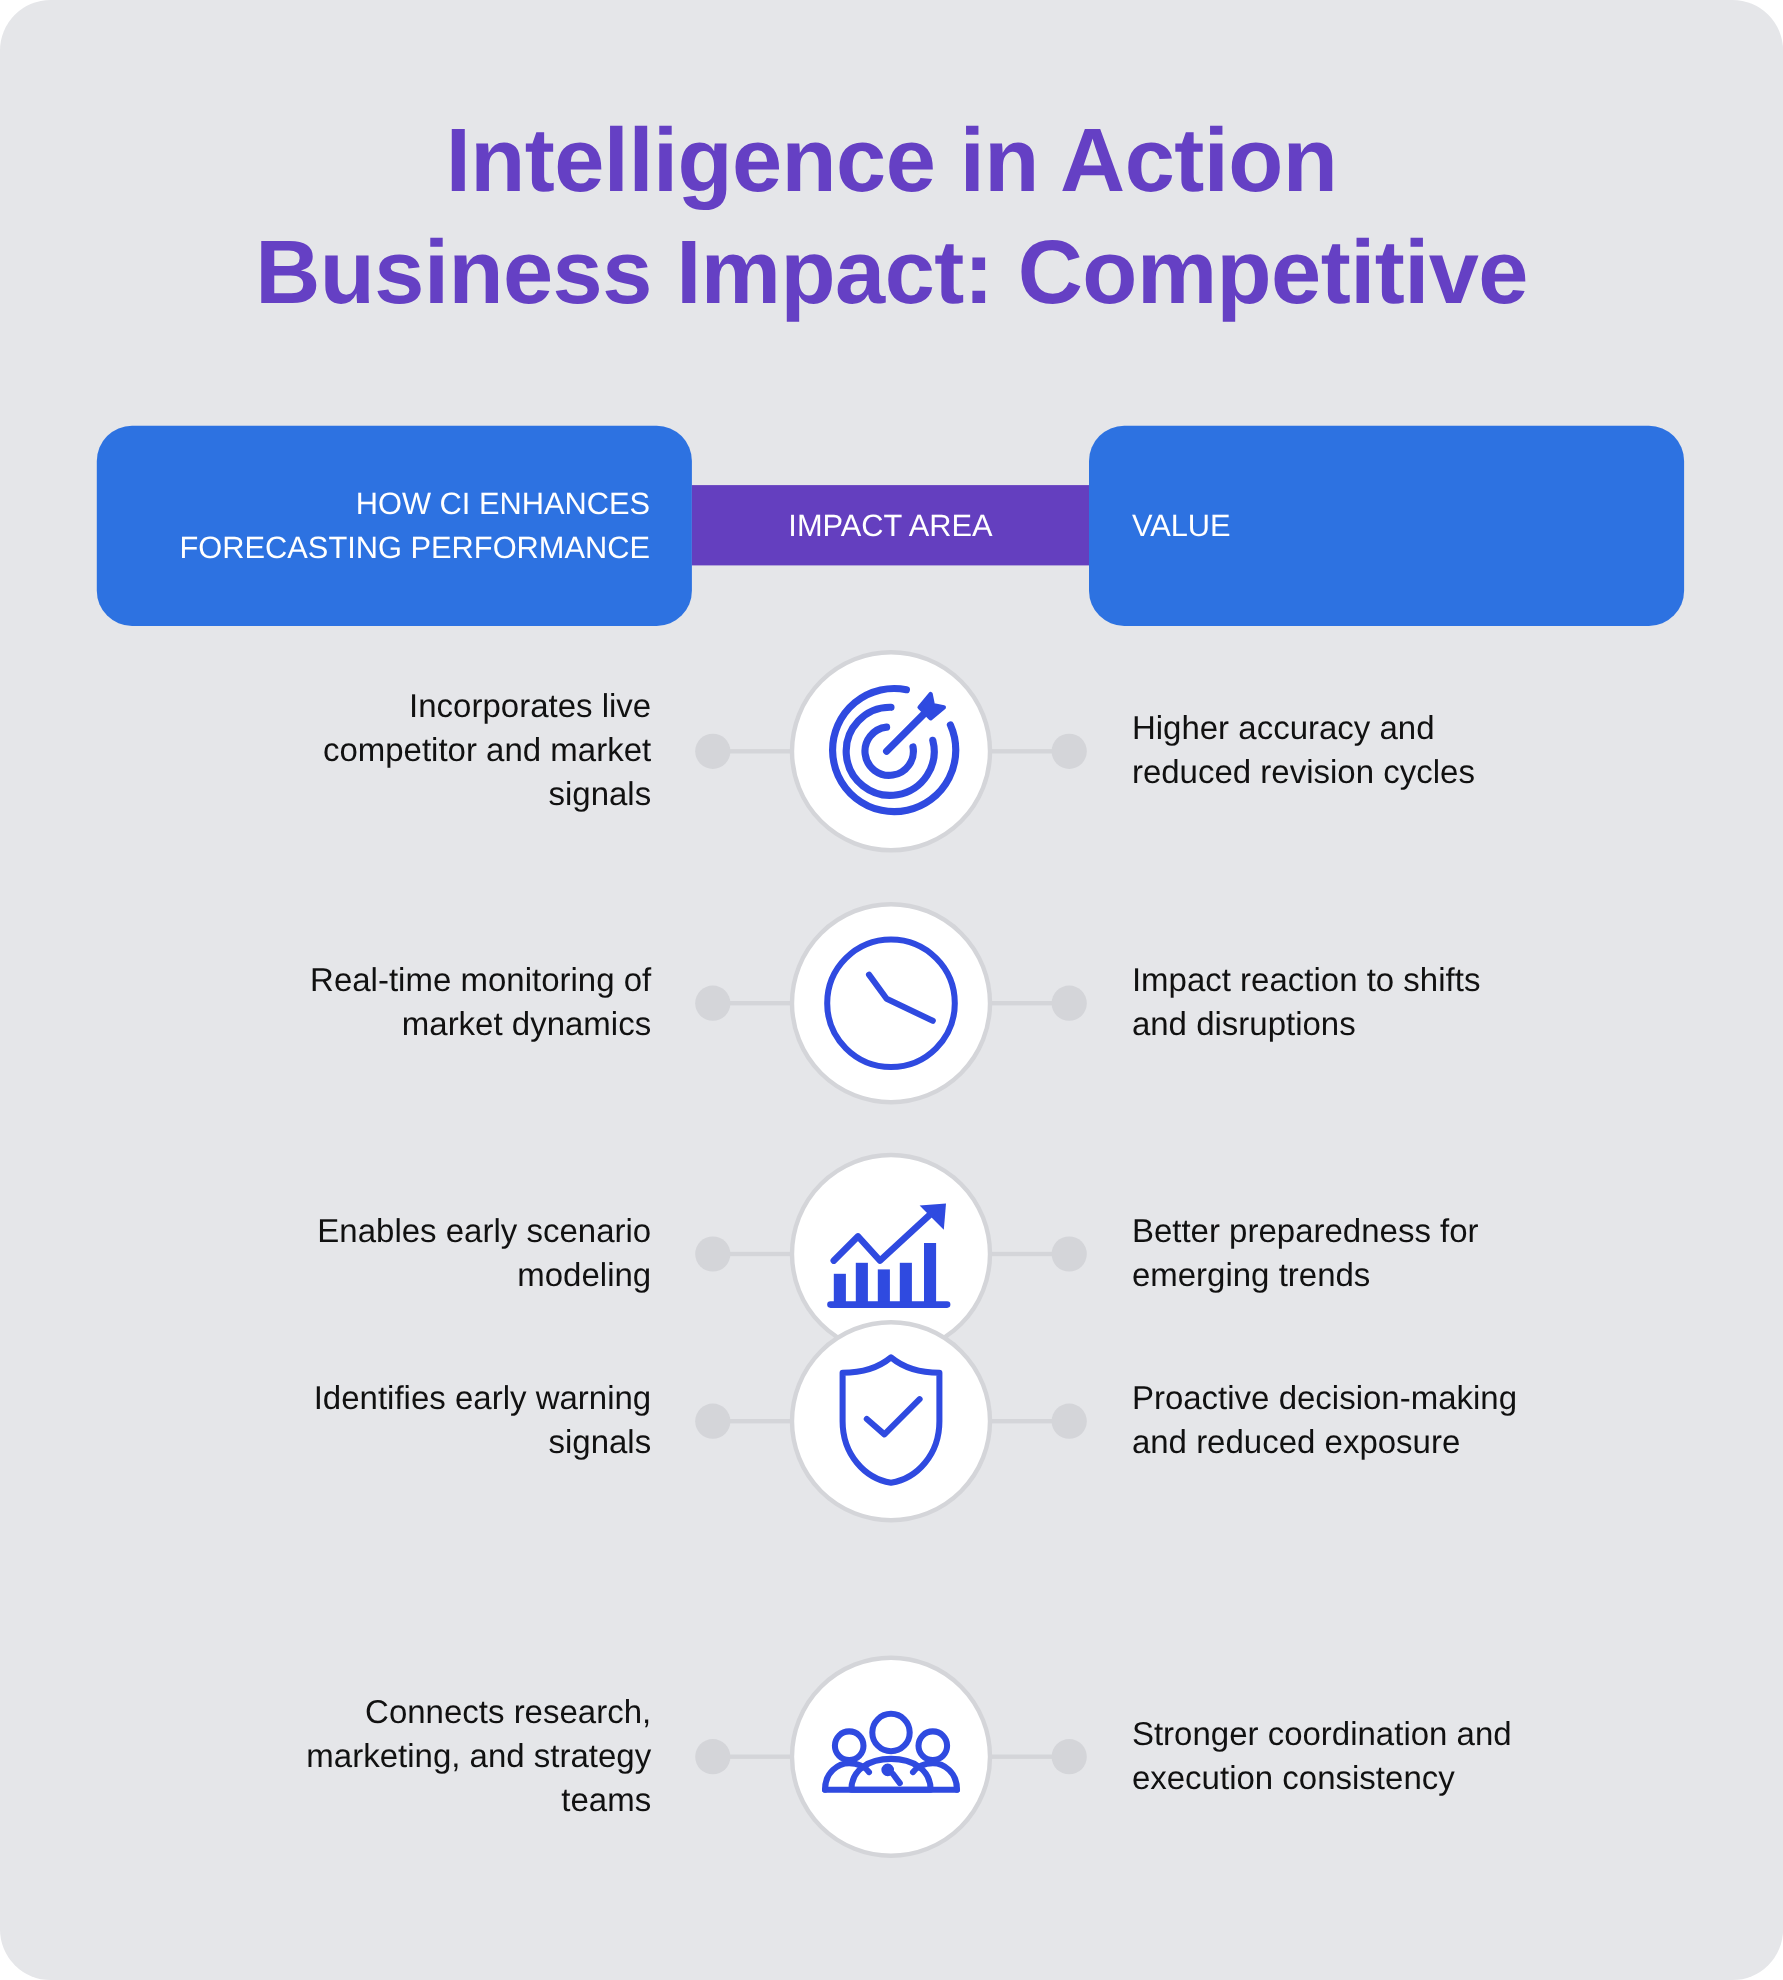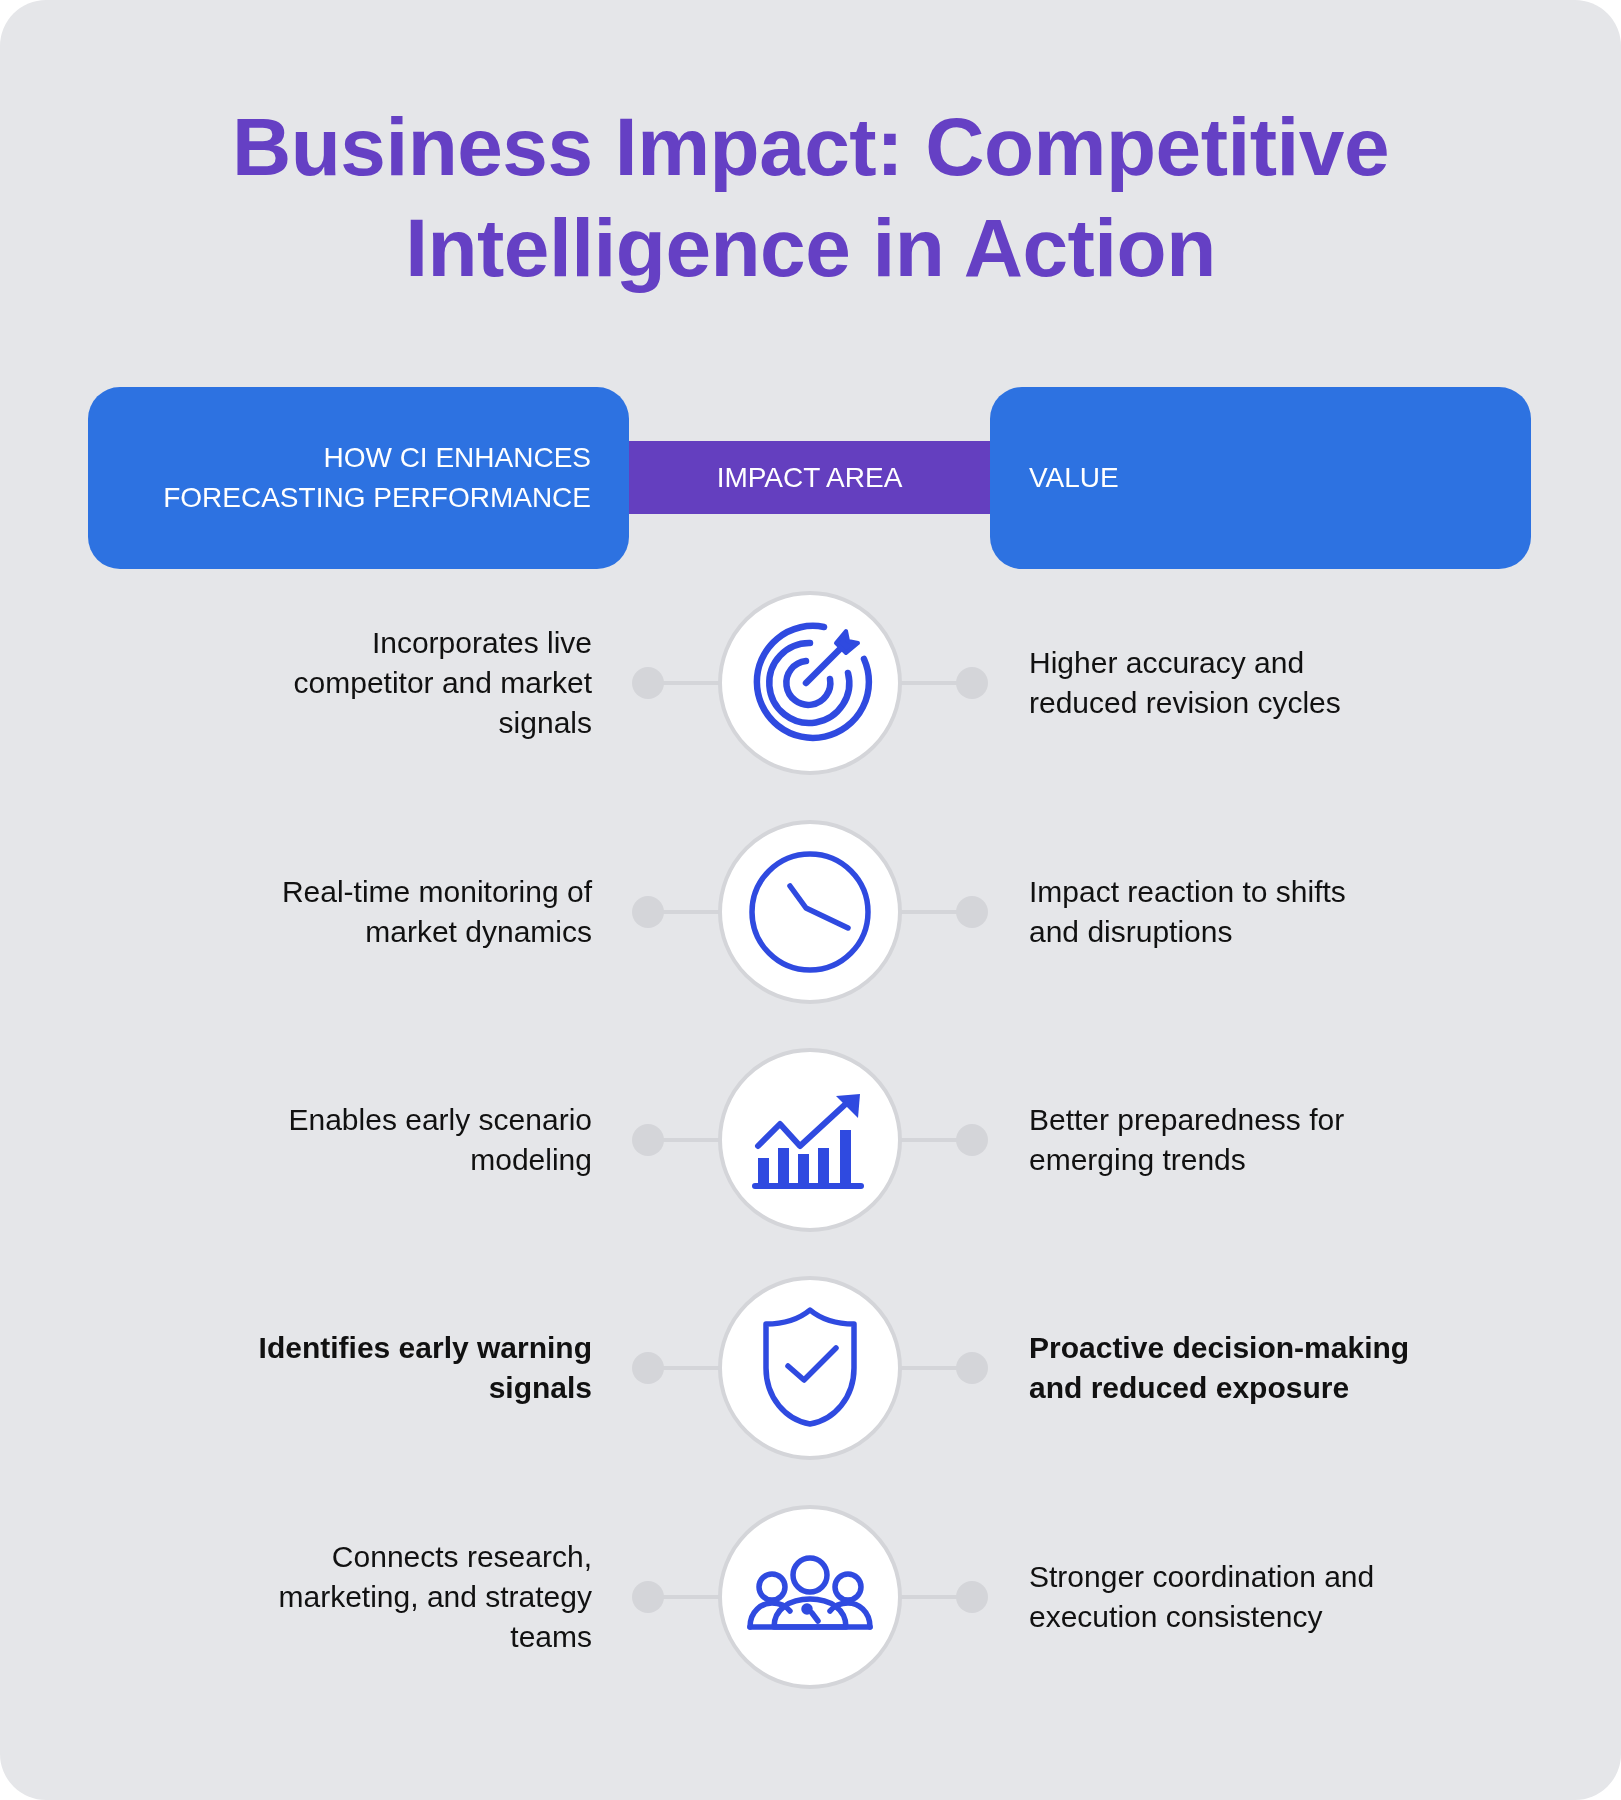--- a/index.html
+++ b/index.html
@@ -24,22 +24,22 @@
   .lt { position: absolute; right: 1029px; top: 0; height: 184px; display: flex; align-items: center; justify-content: flex-end; text-align: right; color: #111111; font-size: 30px; line-height: 40px; }
   .rt { position: absolute; left: 1029px; top: 0; height: 184px; display: flex; align-items: center; text-align: left; color: #111111; font-size: 30px; line-height: 40px; }
   .lt span, .rt span { display: block; white-space: nowrap; }
 </style>
 </head>
 <body>
 
 <div class="card">
 
   <h1 class="title" style="margin:0;">
+    <span>Intelligence in Action</span>
     <span>Business Impact: Competitive</span>
-    <span>Intelligence in Action</span>
   </h1>
 
   <div class="hdr-box hdr-left">
     <div class="txt">
       <span>HOW CI ENHANCES</span>
       <span>FORECASTING PERFORMANCE</span>
     </div>
   </div>
   <div class="hdr-mid">
     <span>IMPACT AREA</span>
@@ -130,21 +130,21 @@
       </svg>
     </div>
     <div class="rt">
       <div>
         <span>Better preparedness for</span>
         <span>emerging trends</span>
       </div>
     </div>
   </div>
 
-  <div class="row" style="top:1276px;font-weight:bold;">
+  <div class="row" style="top:1200px;">
     <div class="lt">
       <div>
         <span>Identifies early warning</span>
         <span>signals</span>
       </div>
     </div>
     <div class="connector conn-left"></div>
     <div class="connector conn-right"></div>
     <div class="dot dot-left"></div>
     <div class="dot dot-right"></div>

